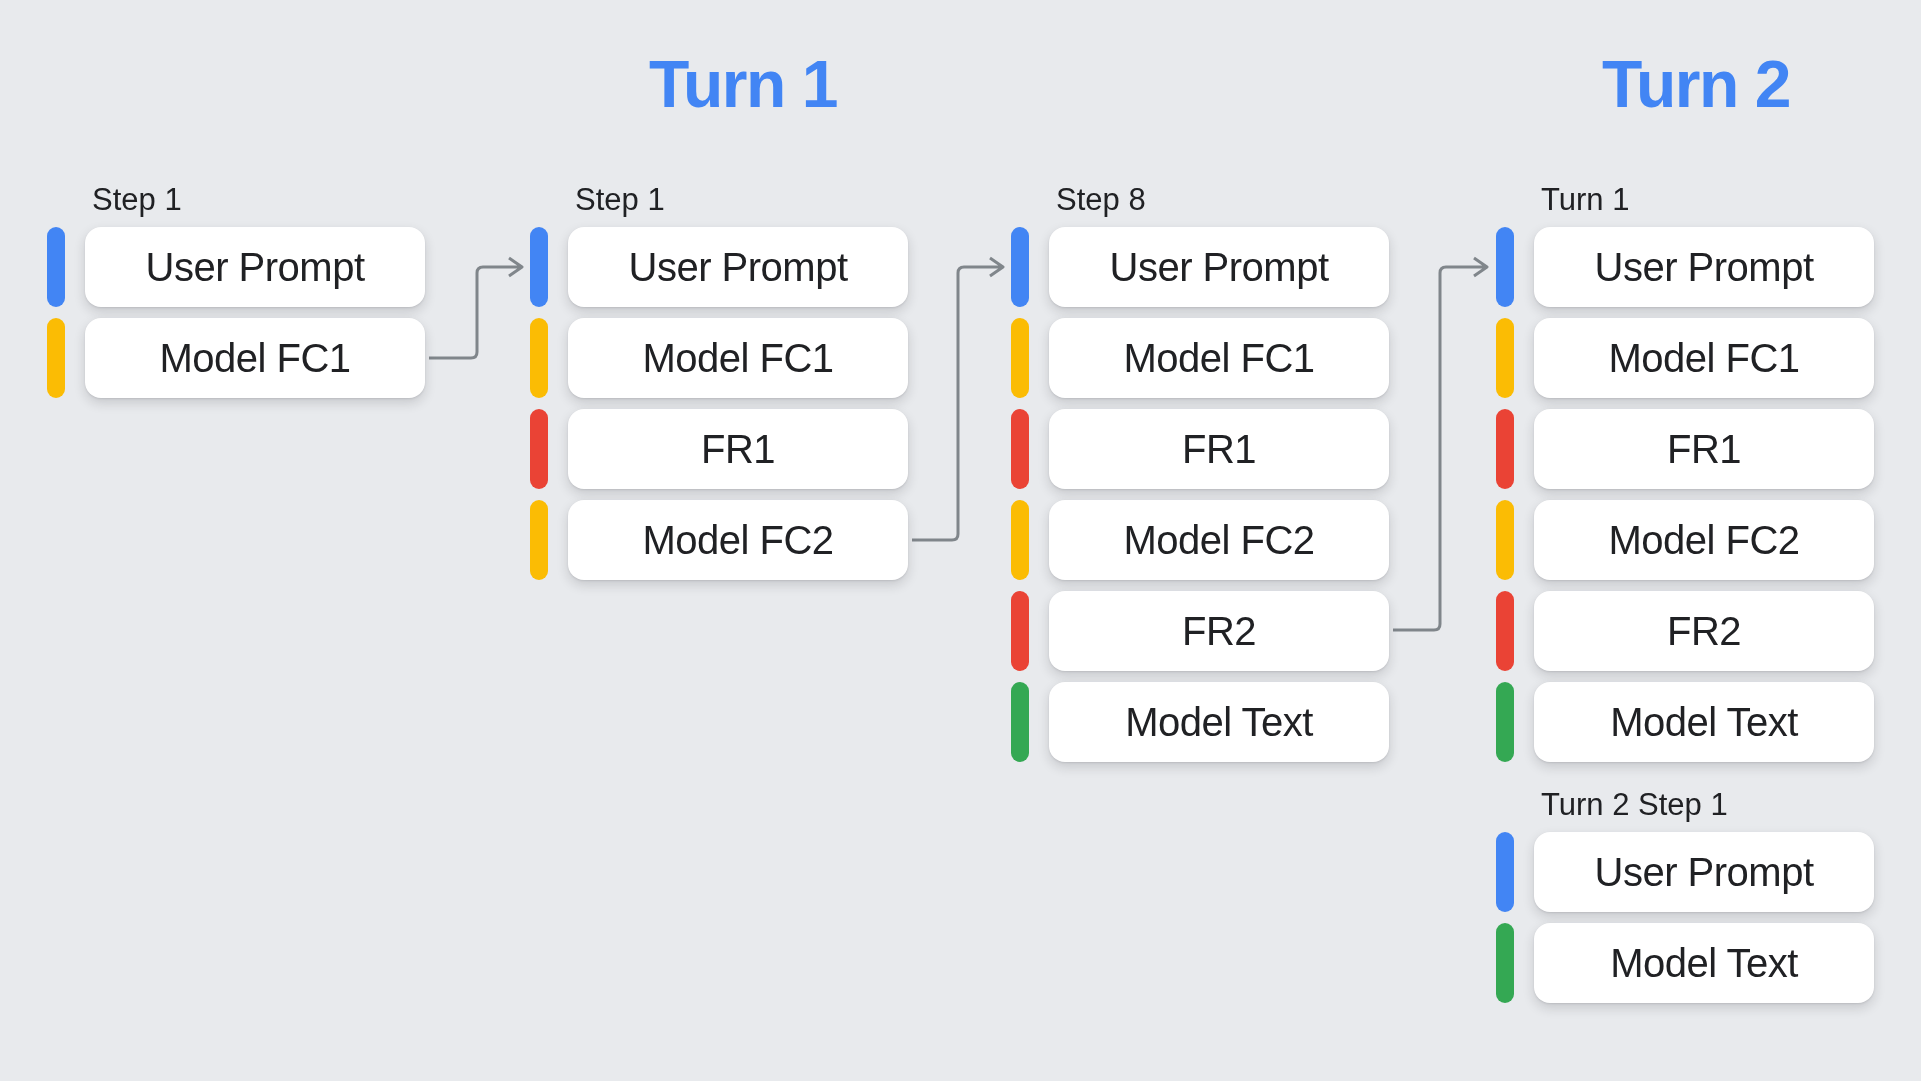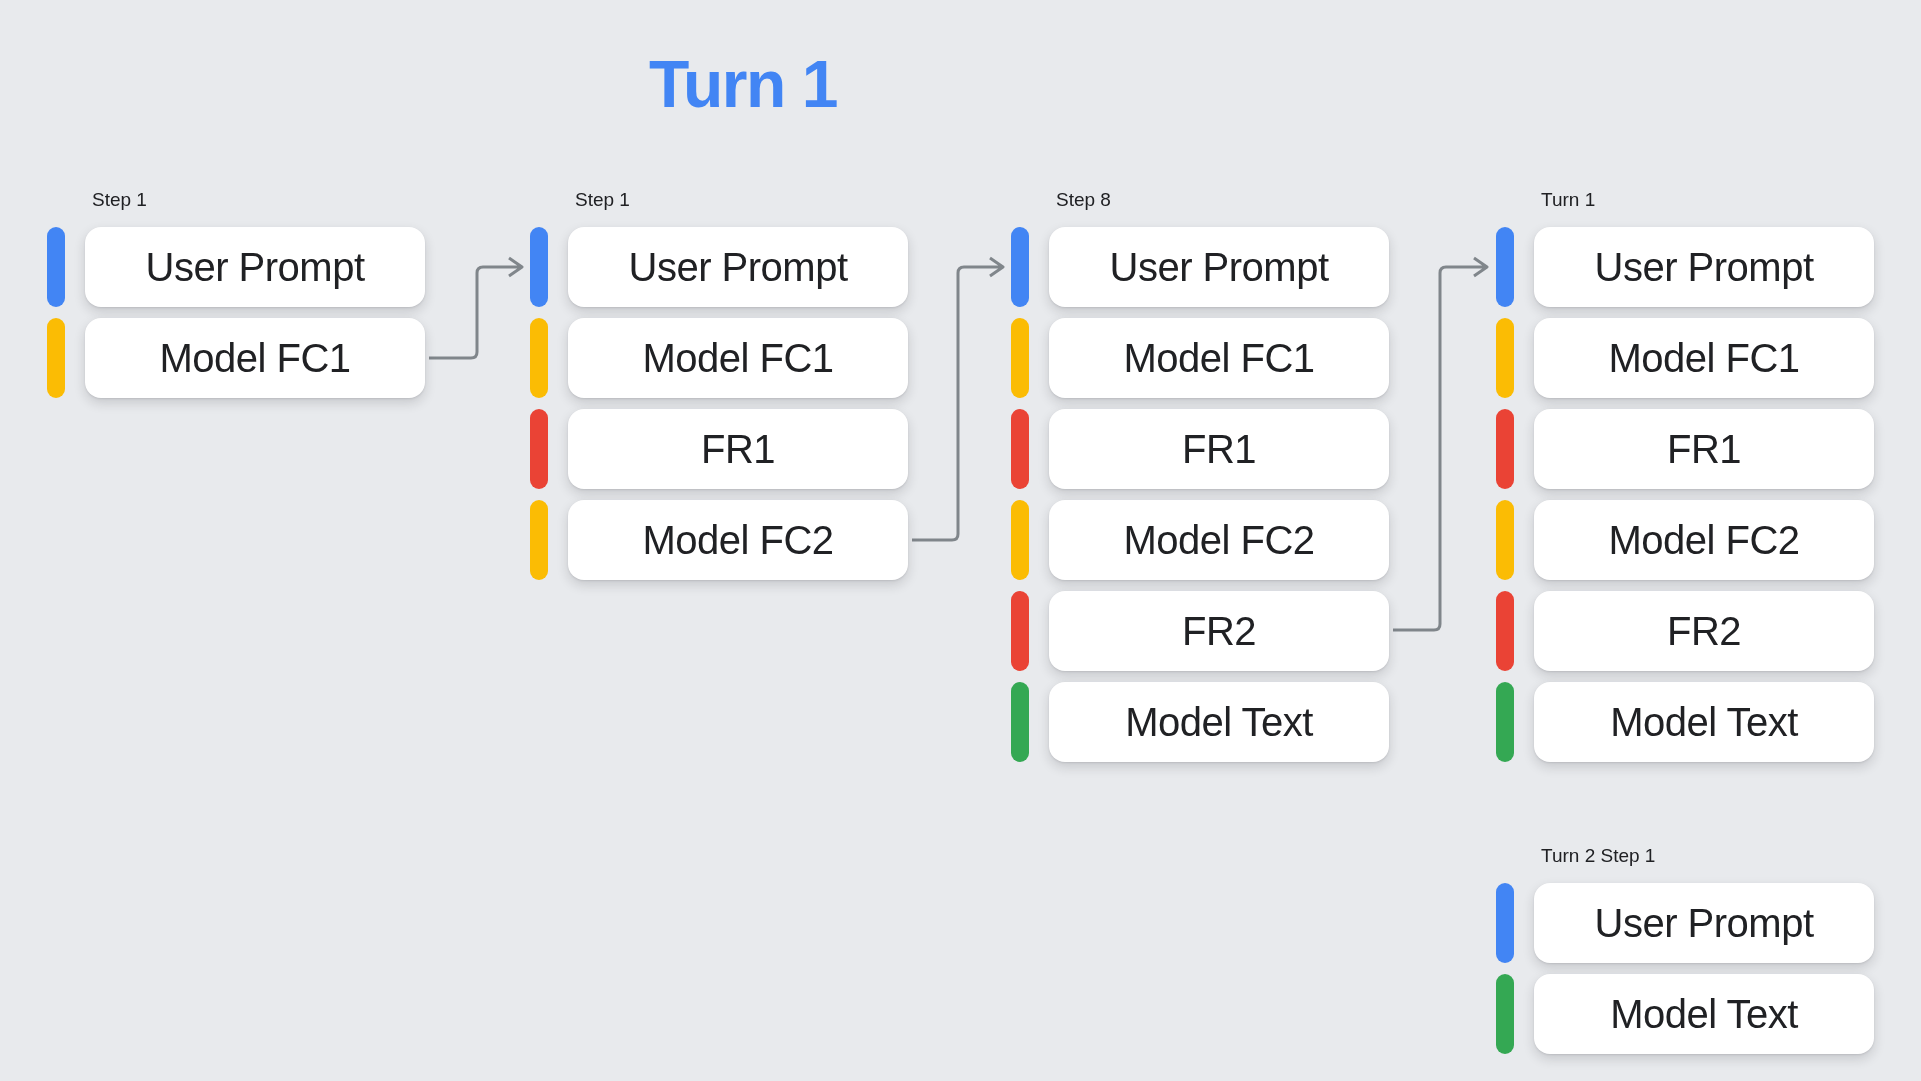--- a/index.html
+++ b/index.html
@@ -16,21 +16,21 @@
     text-align:center;
     font-size:66px;font-weight:700;letter-spacing:-1.5px;
     color:var(--c-title_blue,#4285f4);
     white-space:nowrap;
   }
   #title-turn-1{left:523px;}
   #title-turn-2{left:1476px;}
   .group{position:absolute;}
   .group-label{
     position:absolute;left:45px;top:-42px;
-    font-size:19px;line-height:30px;
+    font-size:31px;line-height:30px;
     color:var(--c-text,#202124);
     white-space:nowrap;
   }
   .rows{display:flex;flex-direction:column;gap:11px;}
   .row{display:flex;align-items:flex-start;gap:20px;}
   .bar{
     width:18px;height:80px;border-radius:9px;flex:none;
   }
   .t-user{background:var(--c-user_prompt,#4285f4);}
   .t-model-fc{background:var(--c-model_fc,#fbbc04);}
@@ -53,20 +53,21 @@
     stroke-width:3;
     stroke-linejoin:round;
   }
 </style>
 </head>
 <body>
 
 <div class="canvas">
 
   <div class="turn-title" id="title-turn-1">Turn 1</div>
+  <div class="turn-title" id="title-turn-2">Turn 2</div>
 
   <svg id="arrows" width="1921" height="1081" viewBox="0 0 1921 1081">
     <path class="arrow-path" d="M429,358 L471,358 Q477,358 477,352 L477,273 Q477,267 483,267 L520,267 M509,258 L522,267 L509,276"></path>
     <path class="arrow-path" d="M912,540 L952,540 Q958,540 958,534 L958,273 Q958,267 964,267 L1001,267 M990,258 L1003,267 L990,276"></path>
     <path class="arrow-path" d="M1393,630 L1434,630 Q1440,630 1440,624 L1440,273 Q1440,267 1446,267 L1485,267 M1474,258 L1487,267 L1474,276"></path>
   </svg>
 
   <div class="group" style="left:47px;top:227px;">
     <div class="group-label">Step 1</div>
     <div class="rows">
@@ -156,21 +157,21 @@
         <span class="bar t-fr"></span>
         <div class="card">FR2</div>
       </div>
       <div class="row">
         <span class="bar t-model-text"></span>
         <div class="card">Model Text</div>
       </div>
     </div>
   </div>
 
-  <div class="group" style="left:1496px;top:883px;">
+  <div class="group" style="left:1496px;top:832px;">
     <div class="group-label">Turn 2 Step 1</div>
     <div class="rows">
       <div class="row">
         <span class="bar t-user"></span>
         <div class="card">User Prompt</div>
       </div>
       <div class="row">
         <span class="bar t-model-text"></span>
         <div class="card">Model Text</div>
       </div>

